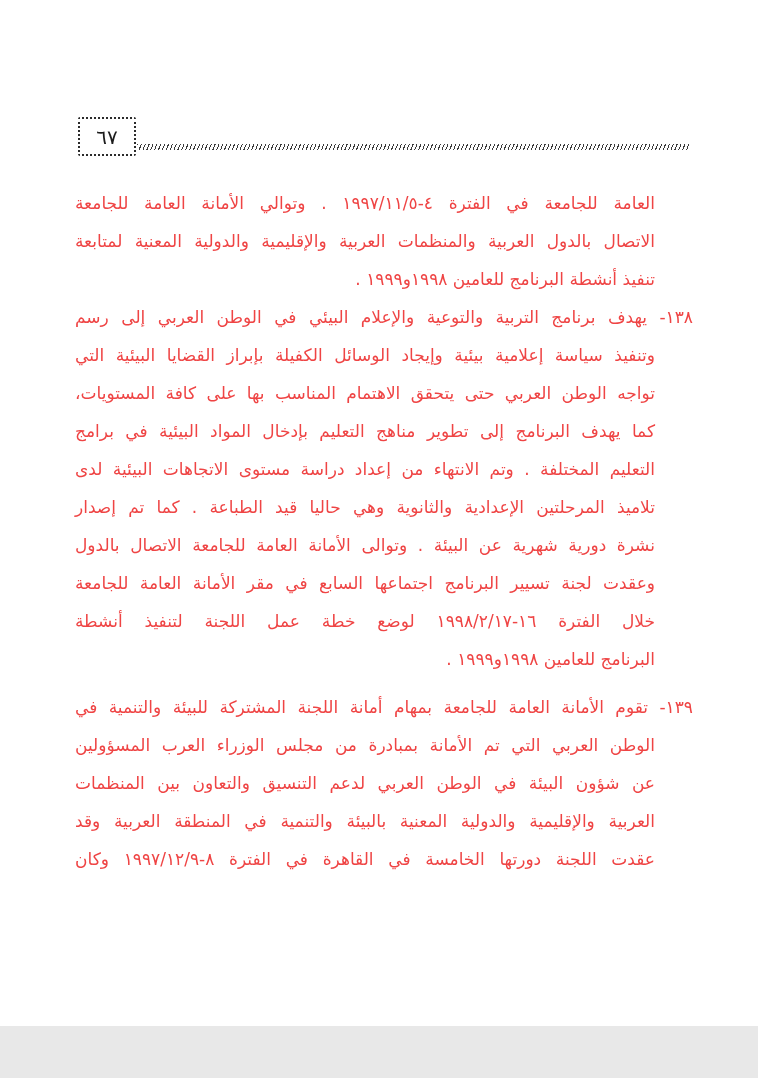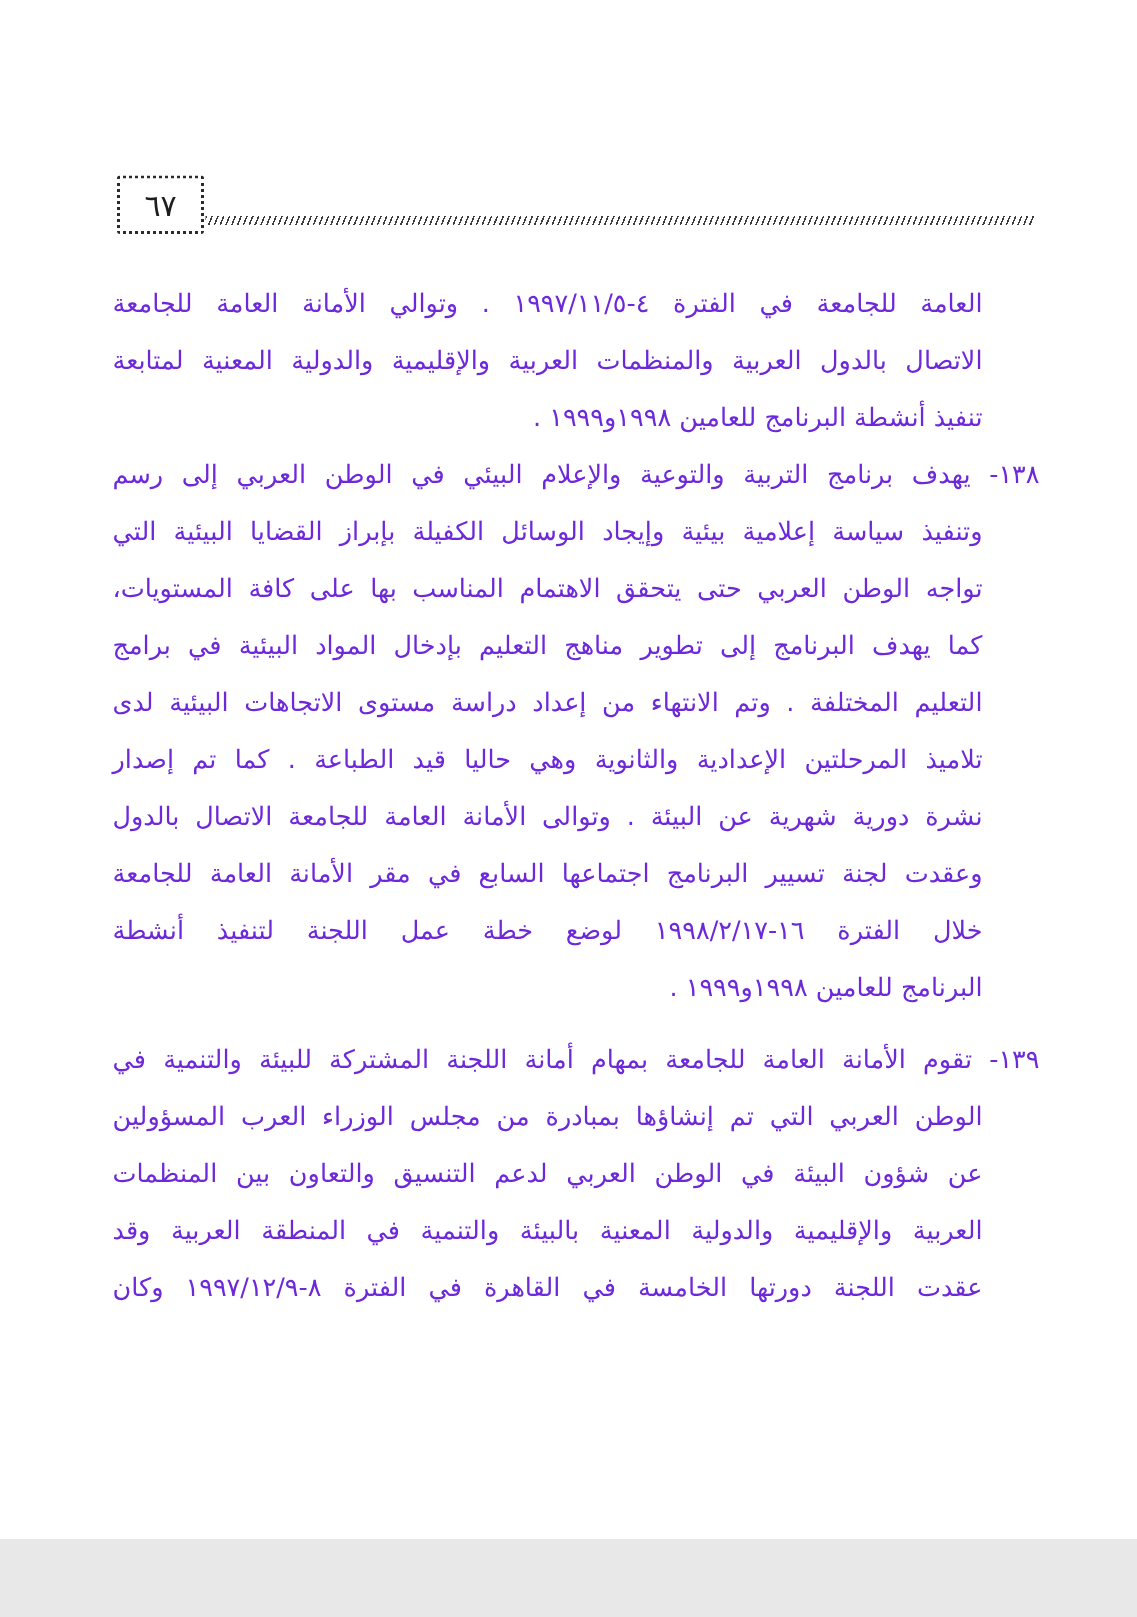--- a/index.html
+++ b/index.html
@@ -50,21 +50,21 @@
   }
   .para { margin: 0; }
   .para-0 { margin-bottom: 0; }
   .para-1 { margin-bottom: 10px; }
   .line {
     font-size: 17px;
     line-height: 38px;
     white-space: normal;
     text-align: justify;
     text-align-last: justify;
-    color: #6d28d9;
+    color: #ef4444;
   }
   .line.cont { padding-right: 38px; }
   .line.end  { text-align-last: right; }
   
   .footer {
     position: absolute;
     left: 94px;
     right: 70px;
     top: 936px;
     height: 22px;
@@ -109,21 +109,21 @@
       <div class="line cont">التعليم المختلفة . وتم الانتهاء من إعداد دراسة مستوى الاتجاهات البيئية لدى</div>
       <div class="line cont">تلاميذ المرحلتين الإعدادية والثانوية وهي حاليا قيد الطباعة . كما تم إصدار</div>
       <div class="line cont">نشرة دورية شهرية عن البيئة . وتوالى الأمانة العامة للجامعة الاتصال بالدول</div>
       <div class="line cont">وعقدت لجنة تسيير البرنامج اجتماعها السابع في مقر الأمانة العامة للجامعة</div>
       <div class="line cont">خلال الفترة ١٦-١٩٩٨/٢/١٧ لوضع خطة عمل اللجنة لتنفيذ أنشطة</div>
       <div class="line cont end">البرنامج للعامين ١٩٩٨و١٩٩٩ .</div>
     </div>
 
     <div class="para para-2">
       <div class="line">١٣٩- تقوم الأمانة العامة للجامعة بمهام أمانة اللجنة المشتركة للبيئة والتنمية في</div>
-      <div class="line cont">الوطن العربي التي تم إنشاؤها بمبادرة من مجلس الوزراء العرب المسؤولين</div>
+      <div class="line cont">الوطن العربي التي تم الأمانة بمبادرة من مجلس الوزراء العرب المسؤولين</div>
       <div class="line cont">عن شؤون البيئة في الوطن العربي لدعم التنسيق والتعاون بين المنظمات</div>
       <div class="line cont">العربية والإقليمية والدولية المعنية بالبيئة والتنمية في المنطقة العربية وقد</div>
       <div class="line cont">عقدت اللجنة دورتها الخامسة في القاهرة في الفترة ٨-١٩٩٧/١٢/٩ وكان</div>
     </div>
 
   </div>
 
 
 </div>
 

